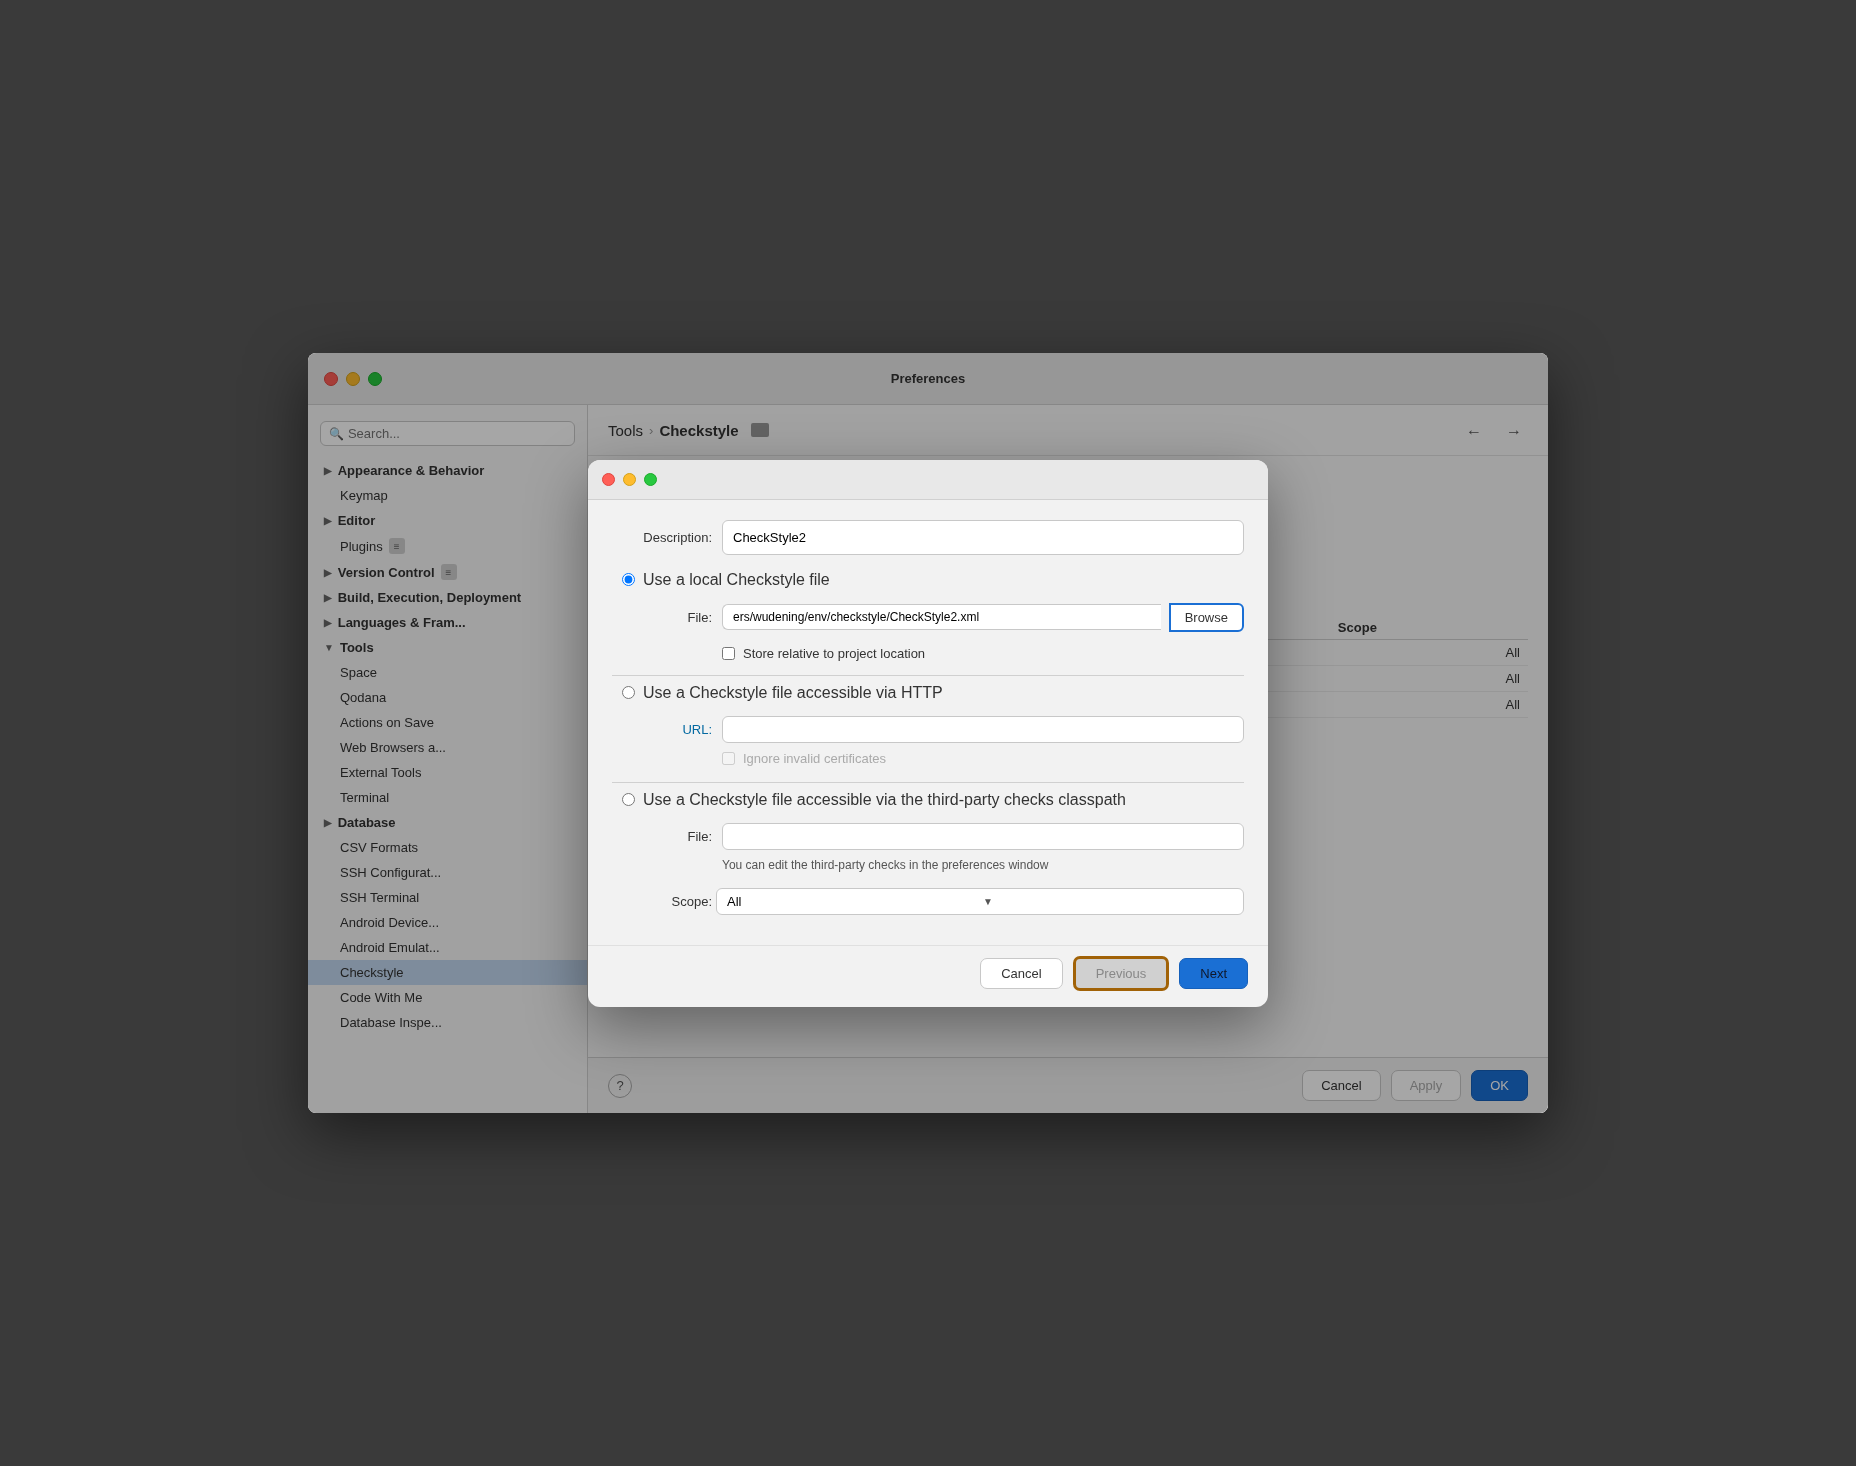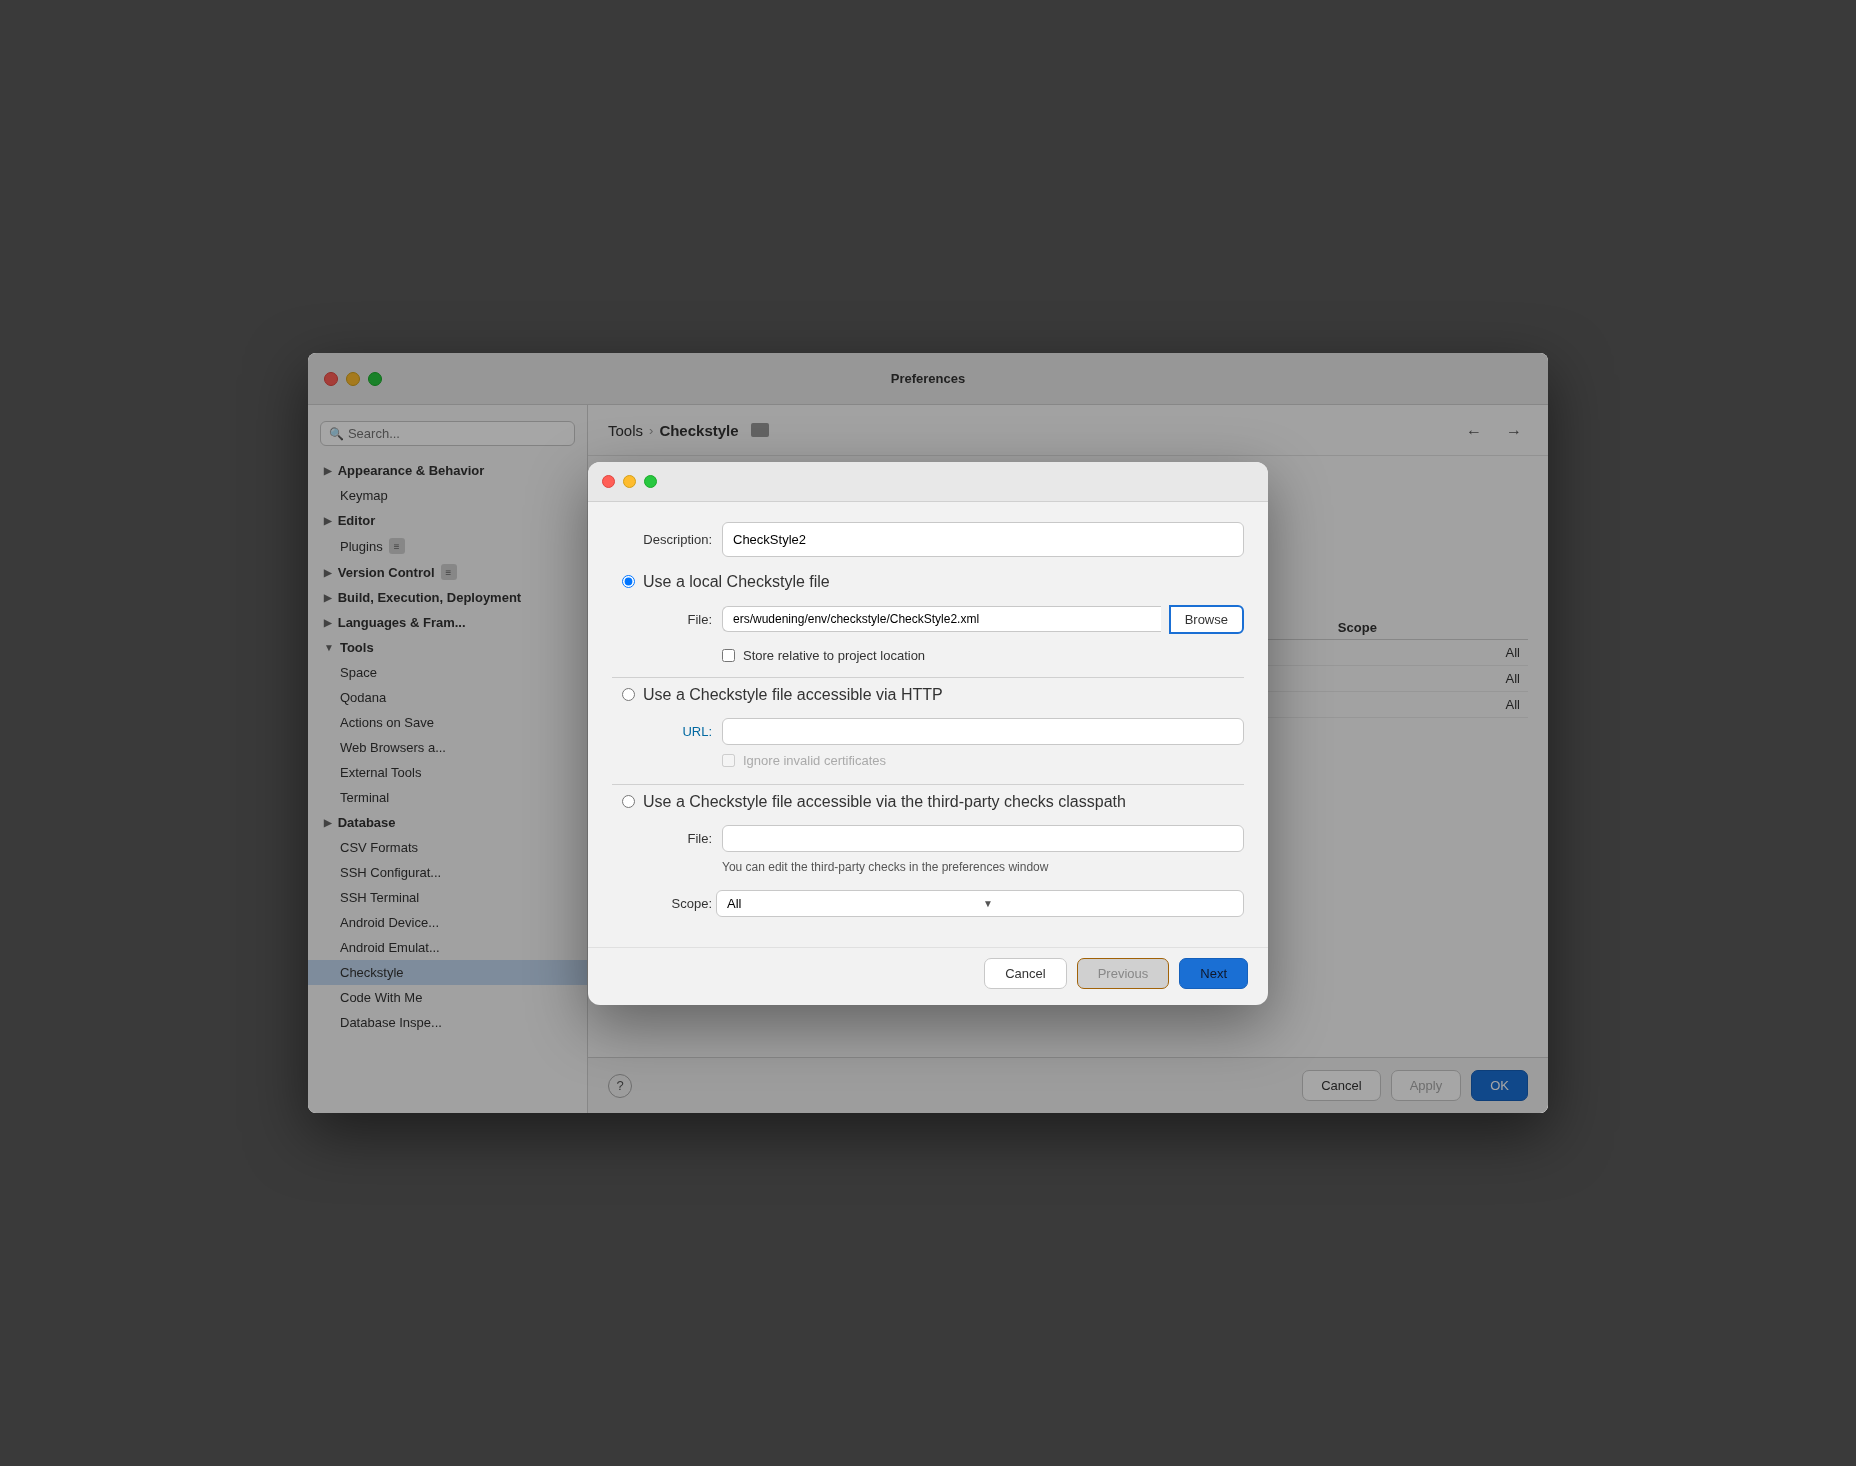--- a/index.html
+++ b/index.html
@@ -512,21 +512,21 @@
       color: #333;
     }
     .modal-btn-primary {
       background: #1a6fd4;
       color: #0f172a;
       border: 1px solid #1560bb;
     }
     .modal-btn-disabled {
       background: #d0d0d0;
       color: #888;
-      border: 1px solid #a16207;
+      border: 3px solid #a16207;
       cursor: default;
     }
     .divider-line {
       height: 1px;
       background: #d0d0d0;
       margin: 8px 0;
     }
     .note-text {
       font-size: 12px;
       color: #555;

